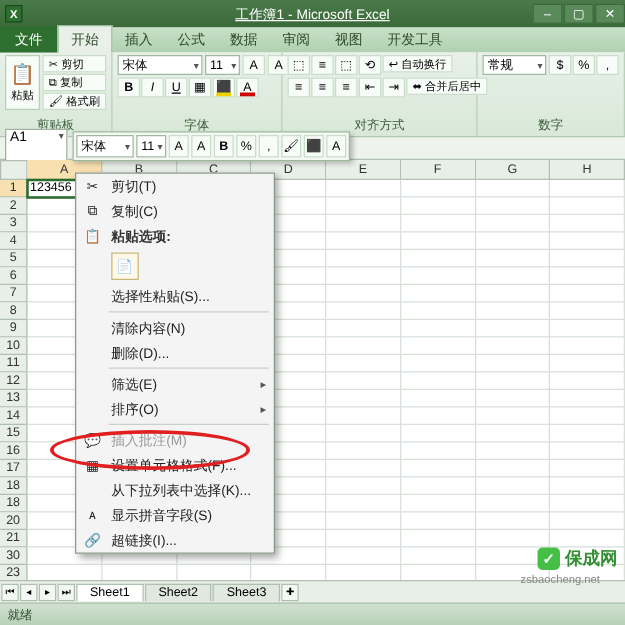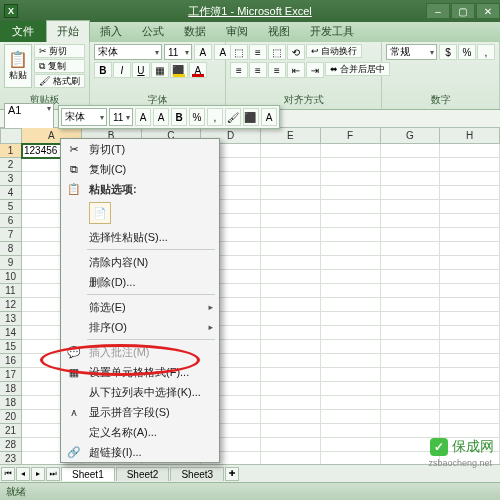--- a/index.html
+++ b/index.html
@@ -77,21 +77,21 @@
 .sheet-nav { width: 14px; height: 14px; border: 1px solid #b0c0b0; background: #f4f8f4; display: flex; align-items: center; justify-content: center; margin-left: 1px; font-size: 8px; }
 .sheet-tab { padding: 1px 10px; background: #fff; border: 1px solid #b0c0b0; border-bottom: none; margin-left: 1px; }
 .sheet-tab.inactive { background: #e0e8e0; }
 
 
 .status-bar { position: absolute; bottom: 0; left: 0; right: 0; height: 18px; background: linear-gradient(#d0e0d0,#b8d0b8); border-top: 1px solid #9ab89a; display: flex; align-items: center; font-size: 10px; color: #2a4a2a; padding-left: 6px; }
 
 
 .watermark { position: absolute; right: 6px; bottom: 44px; display: flex; align-items: center; gap: 4px; z-index: 80; opacity: 0.95; }
 .watermark .badge { width: 18px; height: 18px; background: #3cbc3c; border-radius: 4px; display: flex; align-items: center; justify-content: center; color: #fff; font-size: 12px; font-weight: bold; }
-.watermark .wm-text { font-size: 14px; font-weight: normal; color: #2a8a2a; }
+.watermark .wm-text { font-size: 14px; font-weight: bold; color: #2a8a2a; }
 
 </style>
 </head>
 <body>
 
 <div class="titlebar">
   <div class="excel-icon">X</div>
   <div class="spacer"></div>
   <div class="title-center">工作簿1 - Microsoft Excel</div>
   <div class="winbtns">
@@ -236,21 +236,21 @@
       <div class="row-h">12</div>
       <div class="row-h">13</div>
       <div class="row-h">14</div>
       <div class="row-h">15</div>
       <div class="row-h">16</div>
       <div class="row-h">17</div>
       <div class="row-h">18</div>
       <div class="row-h">18</div>
       <div class="row-h">20</div>
       <div class="row-h">21</div>
-      <div class="row-h">28</div>
+      <div class="row-h">30</div>
       <div class="row-h">23</div>
     </div>
   <div class="cells" id="cells">
       <div class="row">
         <div class="cell active">123456</div>
         <div class="cell"></div>
         <div class="cell"></div>
         <div class="cell"></div>
         <div class="cell"></div>
         <div class="cell"></div>
@@ -523,23 +523,20 @@
   <div class="cm-item">
       <span class="ic">▦</span>
       <span>设置单元格格式(F)...</span>
     </div>
   <div class="cm-item">
       <span>从下拉列表中选择(K)...</span>
     </div>
   <div class="cm-item">
       <span class="ic">ᴀ</span>
       <span>显示拼音字段(S)</span>
-    </div>
-  <div class="cm-item">
-      <span>定义名称(A)...</span>
     </div>
   <div class="cm-item">
       <span class="ic">🔗</span>
       <span>超链接(I)...</span>
     </div>
 </div>
 
 <div class="red-ellipse" style="left:40px; top:344px;"></div>
 
 <div class="sheet-tabs">
@@ -554,13 +551,13 @@
 </div>
 
 <div class="status-bar">
   <span>就绪</span>
 </div>
 
 <div class="watermark">
   <div class="badge">✓</div>
   <div class="wm-text">保成网</div>
 </div>
-<div class="wm-sub" style="position:absolute;right:8px;bottom:32px;font-size:9px;color:#888;z-index:80">zsbaocheng.net</div>
+<div class="wm-sub" style="position:absolute;right:20px;bottom:32px;font-size:9px;color:#888;z-index:80">zsbaocheng.net</div>
 
 </body></html>

